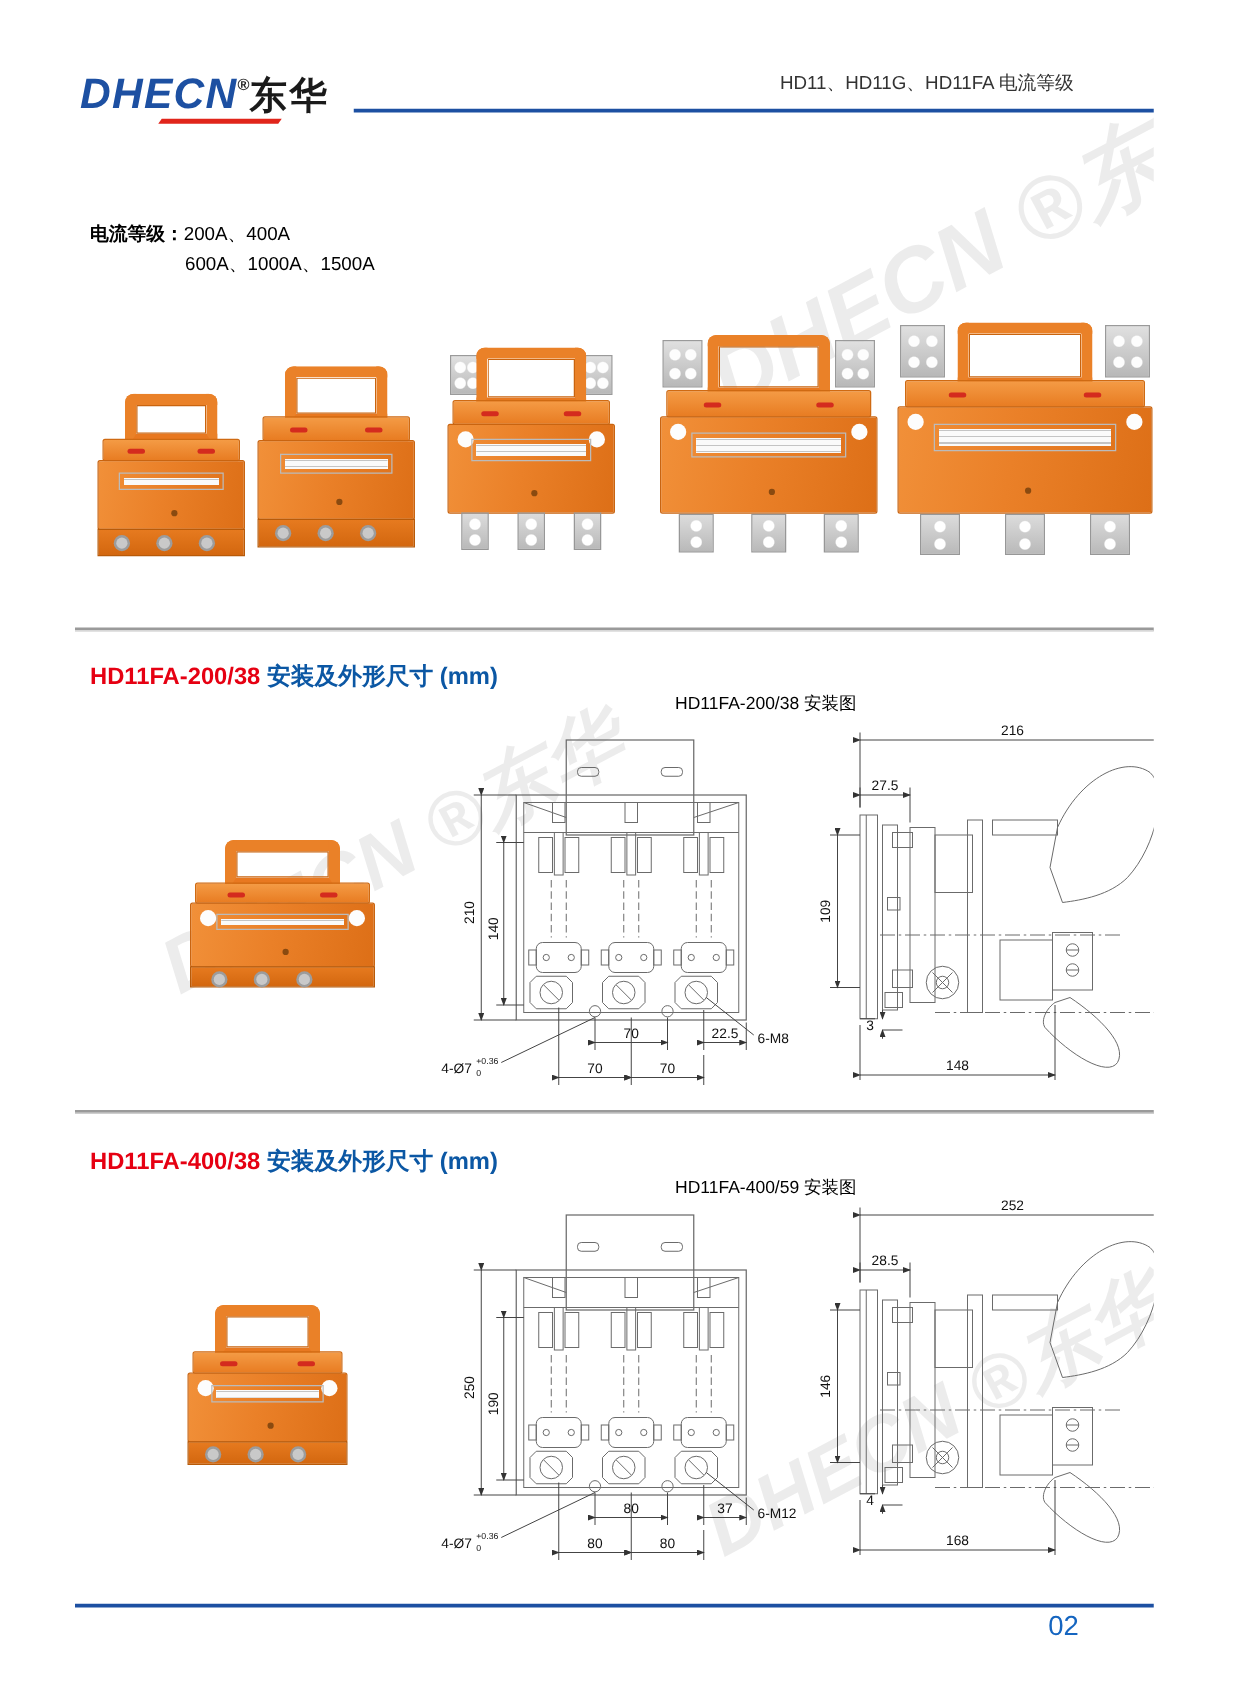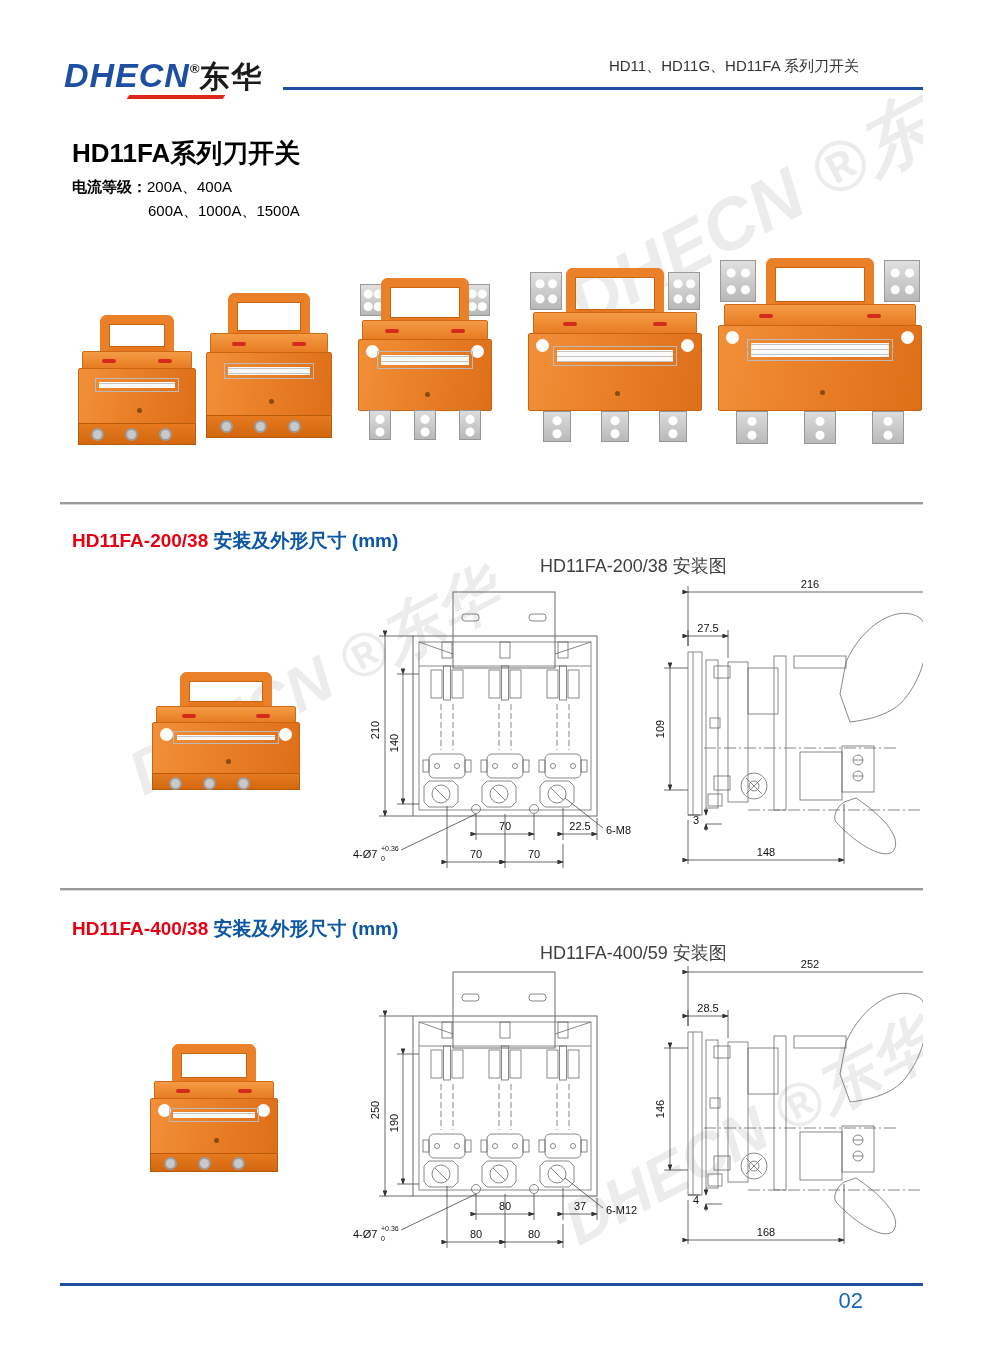--- a/index.html
+++ b/index.html
@@ -51,21 +51,21 @@
       background:#c9c9c9;box-shadow:0 0 0 2px #9c9c9c, 34px 0 0 #c9c9c9, 34px 0 0 2px #9c9c9c, 68px 0 0 #c9c9c9, 68px 0 0 2px #9c9c9c;}
   .sw-terms{left:0;width:100%;bottom:0;display:flex;justify-content:space-around;position:absolute;}
   .sw-term{position:relative;background:linear-gradient(#dedede,#bdbdbd);border:1px solid #979797;
       background-image:radial-gradient(circle at 50% 30%,#fff 4px,transparent 5px),
                        radial-gradient(circle at 50% 75%,#fff 4px,transparent 5px),linear-gradient(#dcdcdc,#b9b9b9);}
 
   
   .divider{position:absolute;left:60px;width:878px;height:2px;background:#9a9a9a;border-bottom:1px solid #d7d7d7;}
   .sec-head{position:absolute;left:72px;font-size:19px;font-weight:bold;white-space:nowrap;}
   .sec-head .model{color:#e60012;} .sec-head .suffix{color:#0b57a4;}
-  .caption{position:absolute;font-size:18px;color:#404040;white-space:nowrap;}
+  .caption{position:absolute;font-size:14px;color:#000000;white-space:nowrap;}
 
   
   svg{position:absolute;overflow:visible;}
   svg .o{fill:none;stroke:#6b6b6b;stroke-width:1;}
   svg .o2{fill:none;stroke:#6b6b6b;stroke-width:0.8;}
   svg .d{fill:none;stroke:#444;stroke-width:0.8;}
   svg .dash{stroke-dasharray:6 3;}
   svg .dashdot{stroke-dasharray:12 3 2 3;}
   svg text{fill:#111;font-family:"Liberation Sans","DejaVu Sans",sans-serif;font-size:11px;}
   svg text.sm{font-size:7px;}
@@ -80,24 +80,23 @@
 </style>
 </head>
 <body>
 
 <div class="page">
 
   <div class="logo">
     <span class="en">DH</span><span class="en red">E</span><span class="en">CN</span><span class="reg">®</span><span class="cn">东华</span>
   </div>
   <div class="logo-underline"></div>
-  <div class="doc-title">HD11、HD11G、HD11FA 系列刀开关</div>
+  <div class="doc-title">HD11、HD11G、HD11FA 电流等级</div>
   <div class="header-line"></div>
 
-  <div class="page-title">HD11FA系列刀开关</div>
   <div class="current-row cr1"><b>电流等级：</b><span>200A、400A</span></div>
   <div class="current-row cr2"><span>600A、1000A、1500A</span></div>
 
   <div class="wm" style="left:545px;top:150px;font-size:72px;">DHECN ®东华</div>
   <div class="wm" style="left:110px;top:640px;font-size:62px;">DHECN ®东华</div>
   <div class="wm" style="left:545px;top:1090px;font-size:62px;">DHECN ®东华</div>
 
   <div class="sw" style="left:78px;top:315px;width:118px;height:122px;">
     <div class="sw-handle" style="top:0;width:74px;height:46px;"></div>
     <div class="sw-topbar" style="top:36px;height:18px;"></div>

